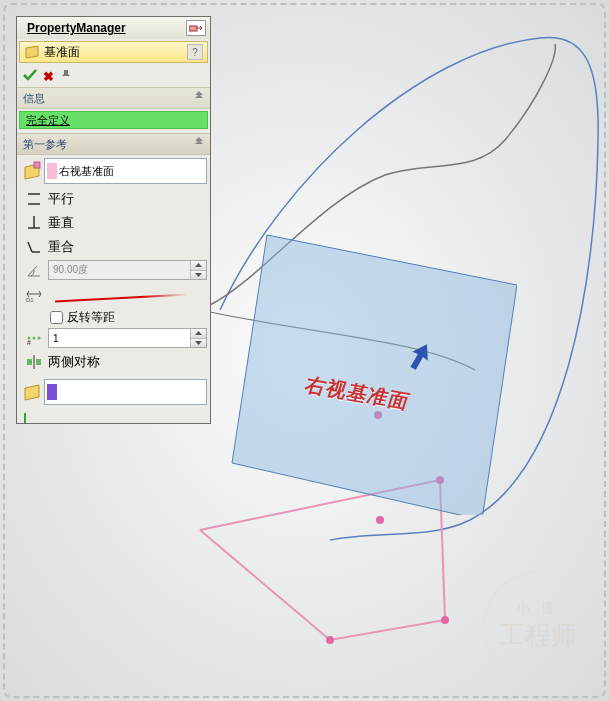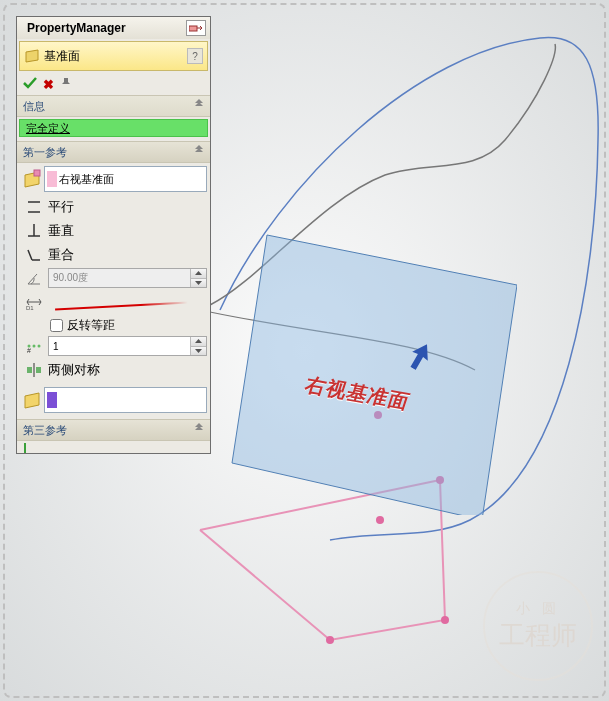--- a/index.html
+++ b/index.html
@@ -6,25 +6,25 @@
 body { width: 609px; height: 701px; background: radial-gradient(ellipse at center, #fbfbfb 0%, #d8dbdc 100%); position: relative; overflow: hidden; }
 
 
 .stamp-border { position: absolute; top: 3px; left: 3px; right: 3px; bottom: 3px; pointer-events: none; }
 .stamp-border::before { content: ""; position: absolute; top: 0; left: 0; right: 0; bottom: 0; border: 2px dashed #bfbfbf; border-radius: 8px; }
 
 
 .panel { position: absolute; top: 16px; left: 16px; width: 195px; background: #eceae4; border: 1px solid #6e6e6e; font-size: 12px; }
 
 .header { background: linear-gradient(#f5f3ec, #e4e1d6); height: 22px; display: flex; align-items: center; padding: 0 4px; }
-.header-title { flex: 1; font-weight: bold; font-size: 12px; margin-left: 6px; }
+.header-title { flex: 1; font-weight: bold; font-size: 12px; margin-left: 6px; text-decoration: underline; }
 .header-btn { width: 20px; height: 16px; border: 1px solid #999; background: #fff; display: flex; align-items: center; justify-content: center; }
 .header-btn svg { width: 14px; height: 10px; }
 
-.title-row { background: linear-gradient(#fff6c8, #fbe788); height: 30px; border: 1px solid #c9b86a; margin: 2px; display: flex; align-items: center; padding: 0 4px; }
+.title-row { background: linear-gradient(#fff6c8, #fbe788); height: 22px; border: 1px solid #c9b86a; margin: 2px; display: flex; align-items: center; padding: 0 4px; }
 .title-row .ico { width: 16px; height: 16px; margin-right: 4px; }
 .title-row .txt { flex: 1; font-size: 12px; }
 .title-row .help { width: 16px; height: 16px; background: #e8e5d9; border: 1px solid #bbb; display: flex; align-items: center; justify-content: center; font-size: 10px; color: #666; }
 
 .action-row { height: 22px; display: flex; align-items: center; padding: 0 6px; gap: 6px; }
 .chk-ico svg { width: 14px; height: 12px; }
 .x-ico { color: #c30000; font-weight: bold; font-size: 13px; }
 .pin-ico svg { width: 12px; height: 12px; fill: #777; }
 
 .section-head { background: linear-gradient(#e6e3d6, #d6d2c1); height: 22px; border-top: 1px solid #c9c5b3; border-bottom: 1px solid #c9c5b3; display: flex; align-items: center; padding: 0 6px; font-size: 11px; color: #2a4b78; position: relative; }
@@ -289,24 +289,18 @@
         <svg width="20" height="20" viewBox="0 0 20 20">
             <polygon points="3,6 17,3 17,15 3,18" fill="#f2d46a" stroke="#b89628"></polygon>
           </svg>
       </span>
       <div class="sel-box">
         <span class="sel-swatch purple"></span>
       </div>
     </div>
   </div>
 
-  <div class="section-head">
-    <span>第三参考</span>
-    <span class="chev"><svg viewBox="0 0 10 10">
-          <path d="M1 7 L5 3 L9 7 M1 4 L5 0 L9 4"></path>
-        </svg></span>
-  </div>
   <div class="section-body" style="height:12px; overflow:hidden;">
     <span class="green-bar"></span>
   </div>
 </div>
 
 <div class="stamp-border"></div>
 
 </body></html>

